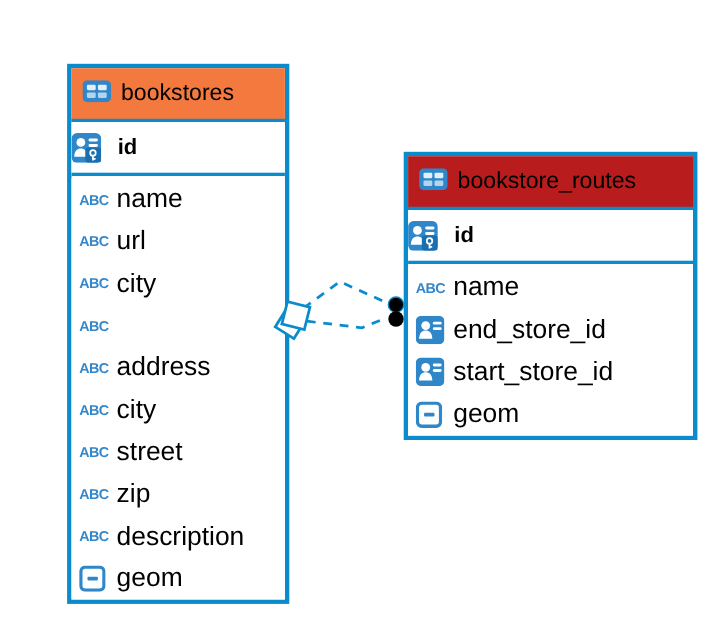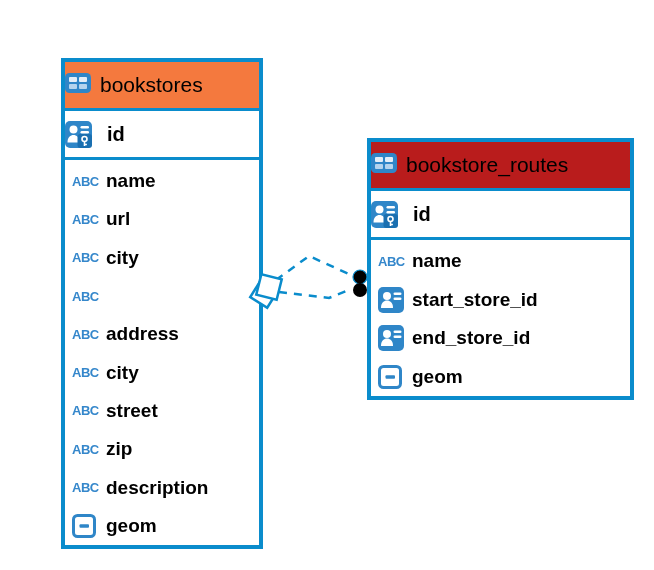--- a/index.html
+++ b/index.html
@@ -7,35 +7,35 @@
     position:relative;width:654px;height:570px;background:#ffffff;overflow:hidden;
     font-family:"Liberation Sans",sans-serif;color:#000;
   }
   .table-card{
     position:absolute;box-sizing:border-box;border:4px solid #0A8CCC;background:#fff;
     display:flex;flex-direction:column;
   }
   #table-bookstores{left:61px;top:58px;width:202px;height:491px;}
   #table-routes{left:367px;top:138px;width:267px;height:262px;}
   .card-header{
-    flex:0 0 46px;display:flex;align-items:center;gap:9px;
+    flex:0 0 46px;display:flex;align-items:center;padding-left:10px;gap:9px;
     border-bottom:3px solid #0A8CCC;
   }
   .card-header.orange{background:#F4793E;}
   .card-header.gray{background:#b91c1c;}
   .card-title{font-size:21px;color:#000;white-space:nowrap;}
   .pk-row{
     flex:0 0 46px;display:flex;align-items:center;padding-left:0;
     border-bottom:3px solid #0A8CCC;background:#fff;
   }
   .pk-label{font-size:20px;font-weight:bold;margin-left:8px;}
   .card-body{flex:1;display:flex;flex-direction:column;padding-top:2px;}
   .col-row{flex:1;display:flex;align-items:center;padding-left:7px;background:#fff;}
   .icon-cell{flex:0 0 34px;display:flex;align-items:center;}
-  .col-label{font-size:19px;white-space:nowrap;font-weight:bold;}
+  .col-label{font-size:24px;white-space:nowrap;}
   .abc{
     font-family:"Liberation Sans",sans-serif;font-weight:900;font-size:13px;
     color:#3587CB;letter-spacing:-0.5px;line-height:1;
   }
   #connector-layer{position:absolute;left:0;top:0;width:654px;height:570px;pointer-events:none;z-index:10;}
   .dash-line{fill:none;stroke:#0A8CCC;stroke-width:2.5;stroke-dasharray:8 7;}
 </style>
 </head>
 <body>
 
@@ -177,33 +177,33 @@
       <div class="col-row">
         <span class="icon-cell">
           <svg width="26" height="26" viewBox="0 0 26 26">
             <rect x="0" y="0" width="26" height="26" rx="5" fill="#2F86C8"></rect>
             <circle cx="9" cy="9" r="4" fill="#fff"></circle>
             <path d="M3 21 c0 -5.5 3 -7.5 6 -7.5 s6 2 6 7.5 z" fill="#fff"></path>
             <rect x="15.5" y="5.5" width="8" height="2.6" rx="1.3" fill="#fff"></rect>
             <rect x="15.5" y="10.5" width="8" height="2.6" rx="1.3" fill="#fff"></rect>
           </svg>
         </span>
-        <span class="col-label">start_store_id</span>
+        <span class="col-label">end_store_id</span>
       </div>
       <div class="col-row">
         <span class="icon-cell">
           <svg width="26" height="26" viewBox="0 0 26 26">
             <rect x="0" y="0" width="26" height="26" rx="5" fill="#2F86C8"></rect>
             <circle cx="9" cy="9" r="4" fill="#fff"></circle>
             <path d="M3 21 c0 -5.5 3 -7.5 6 -7.5 s6 2 6 7.5 z" fill="#fff"></path>
             <rect x="15.5" y="5.5" width="8" height="2.6" rx="1.3" fill="#fff"></rect>
             <rect x="15.5" y="10.5" width="8" height="2.6" rx="1.3" fill="#fff"></rect>
           </svg>
         </span>
-        <span class="col-label">end_store_id</span>
+        <span class="col-label">start_store_id</span>
       </div>
       <div class="col-row">
         <span class="icon-cell">
           <svg width="24" height="24" viewBox="0 0 24 24">
             <rect x="1.5" y="1.5" width="21" height="21" rx="4" fill="#fff" stroke="#2F86C8" stroke-width="3"></rect>
             <rect x="7.5" y="10.3" width="9.5" height="3.4" rx="1" fill="#2F86C8"></rect>
           </svg>
         </span>
         <span class="col-label">geom</span>
       </div>

